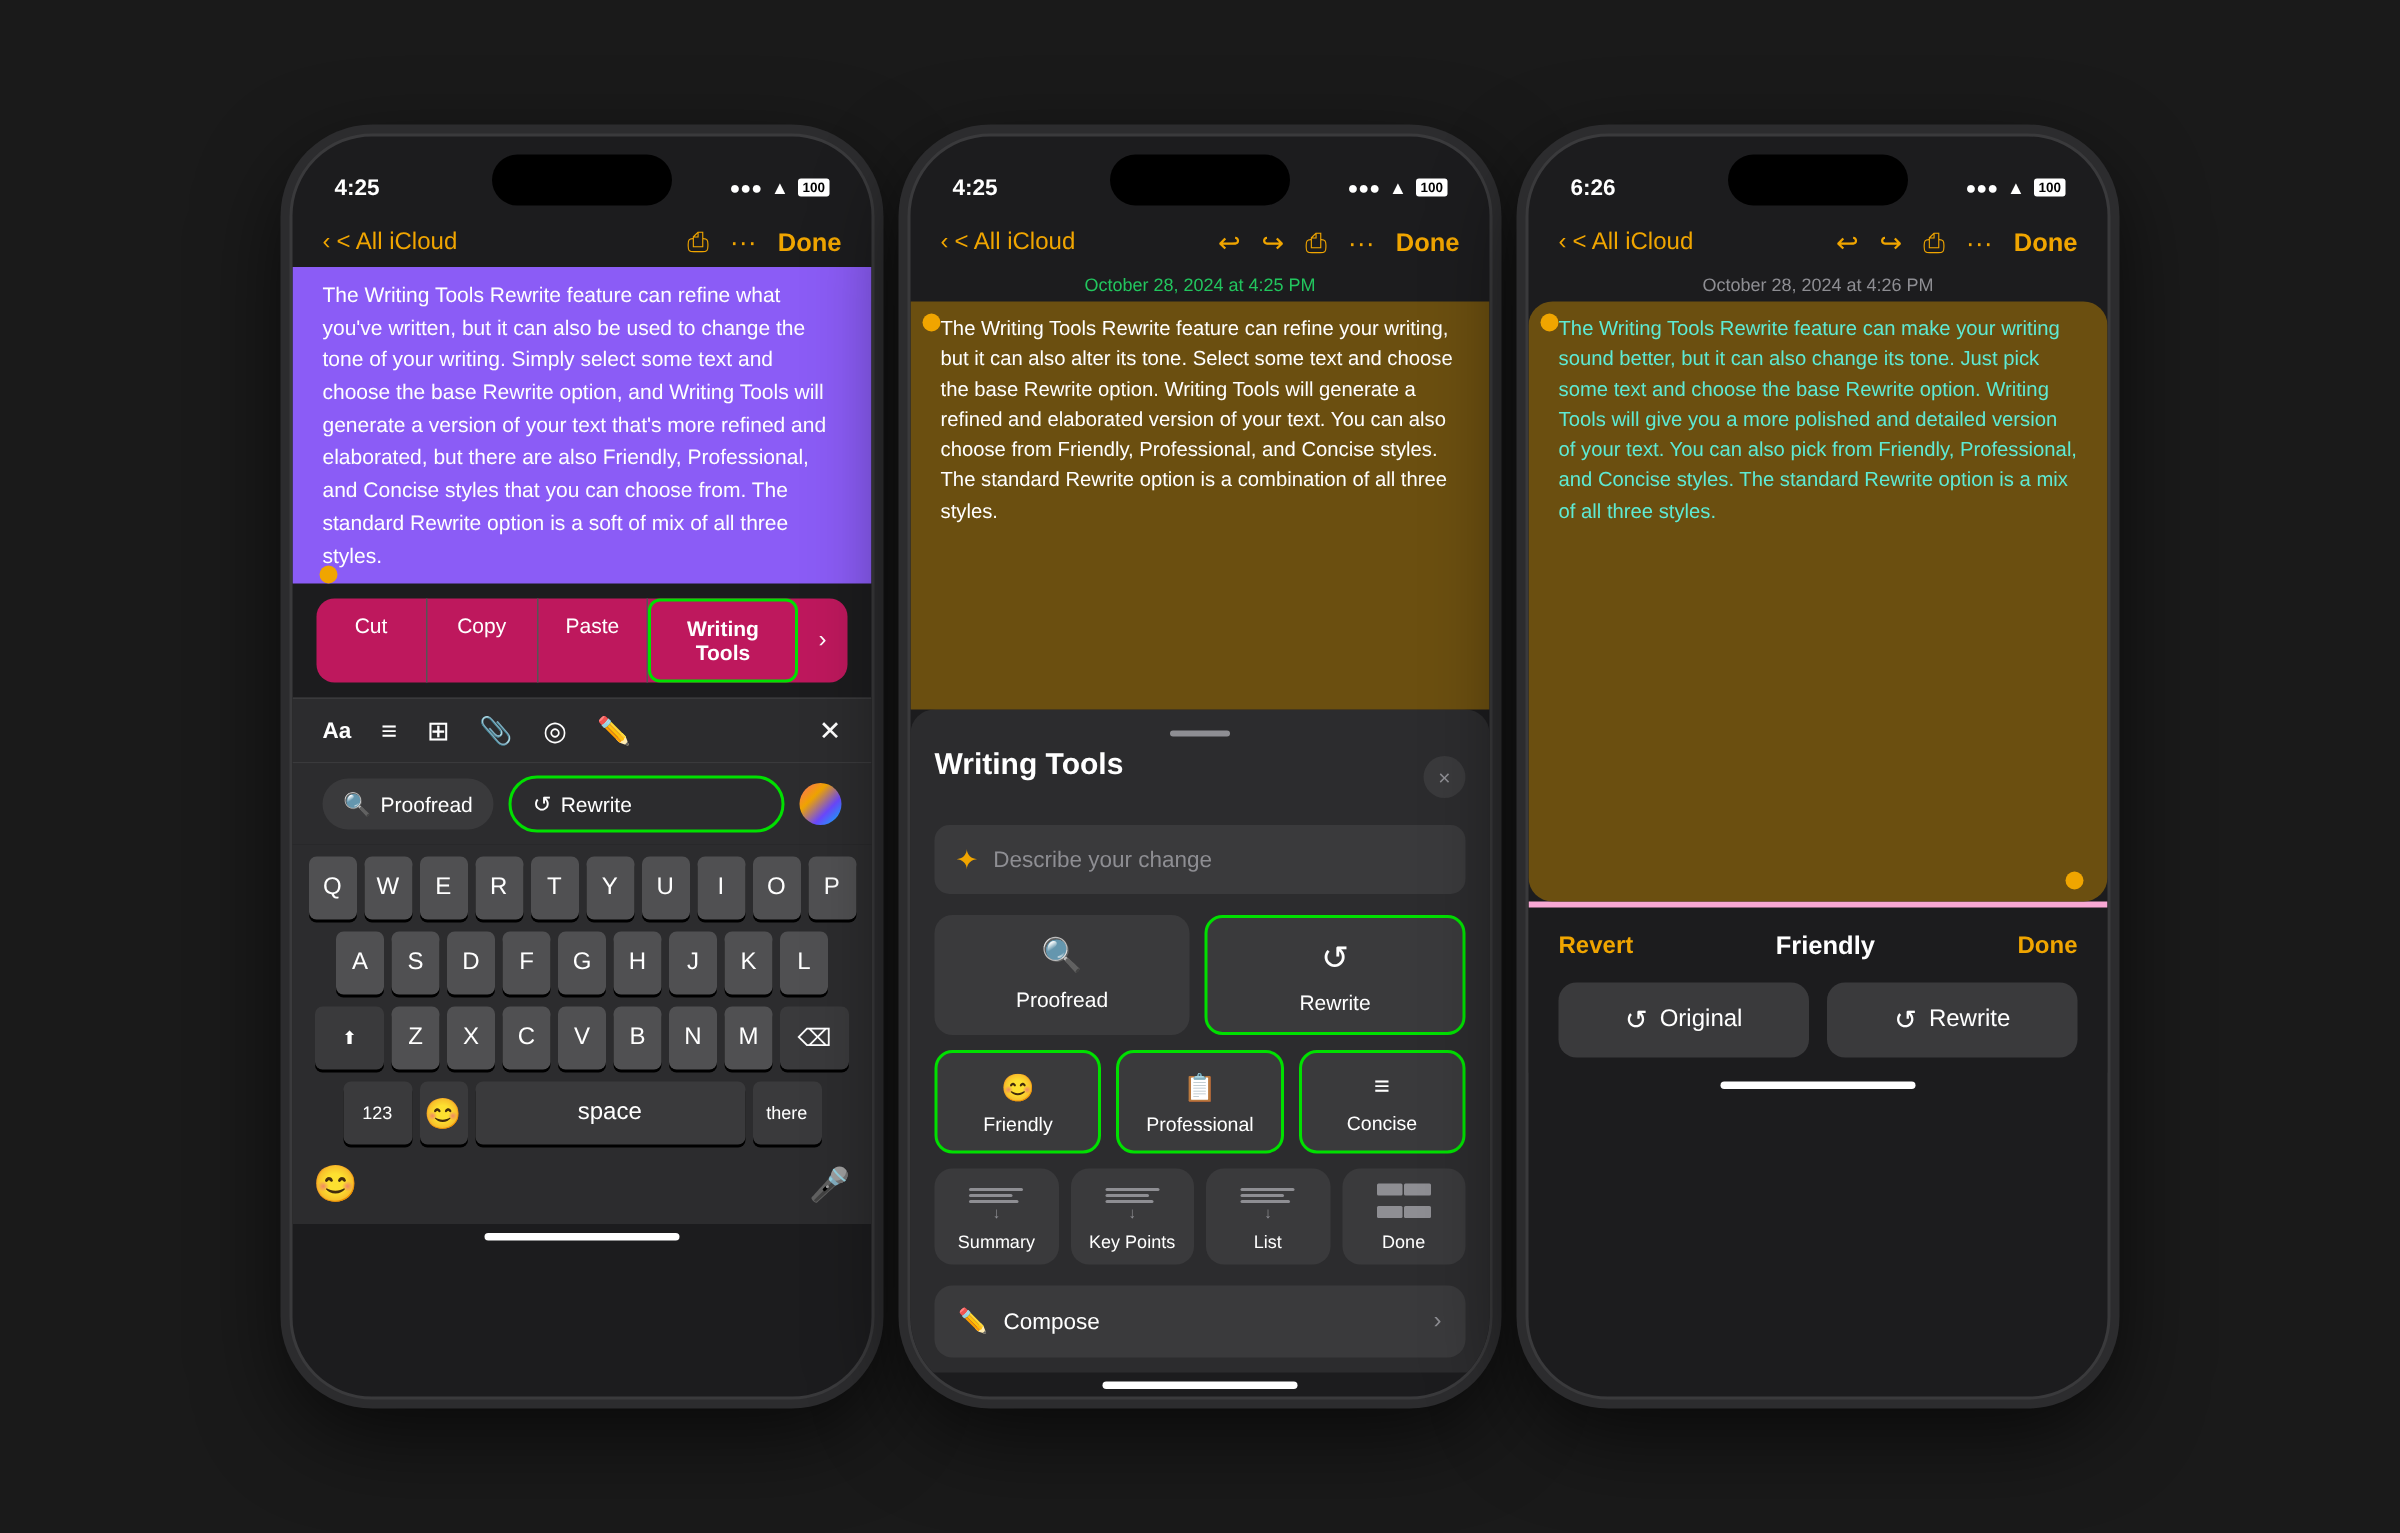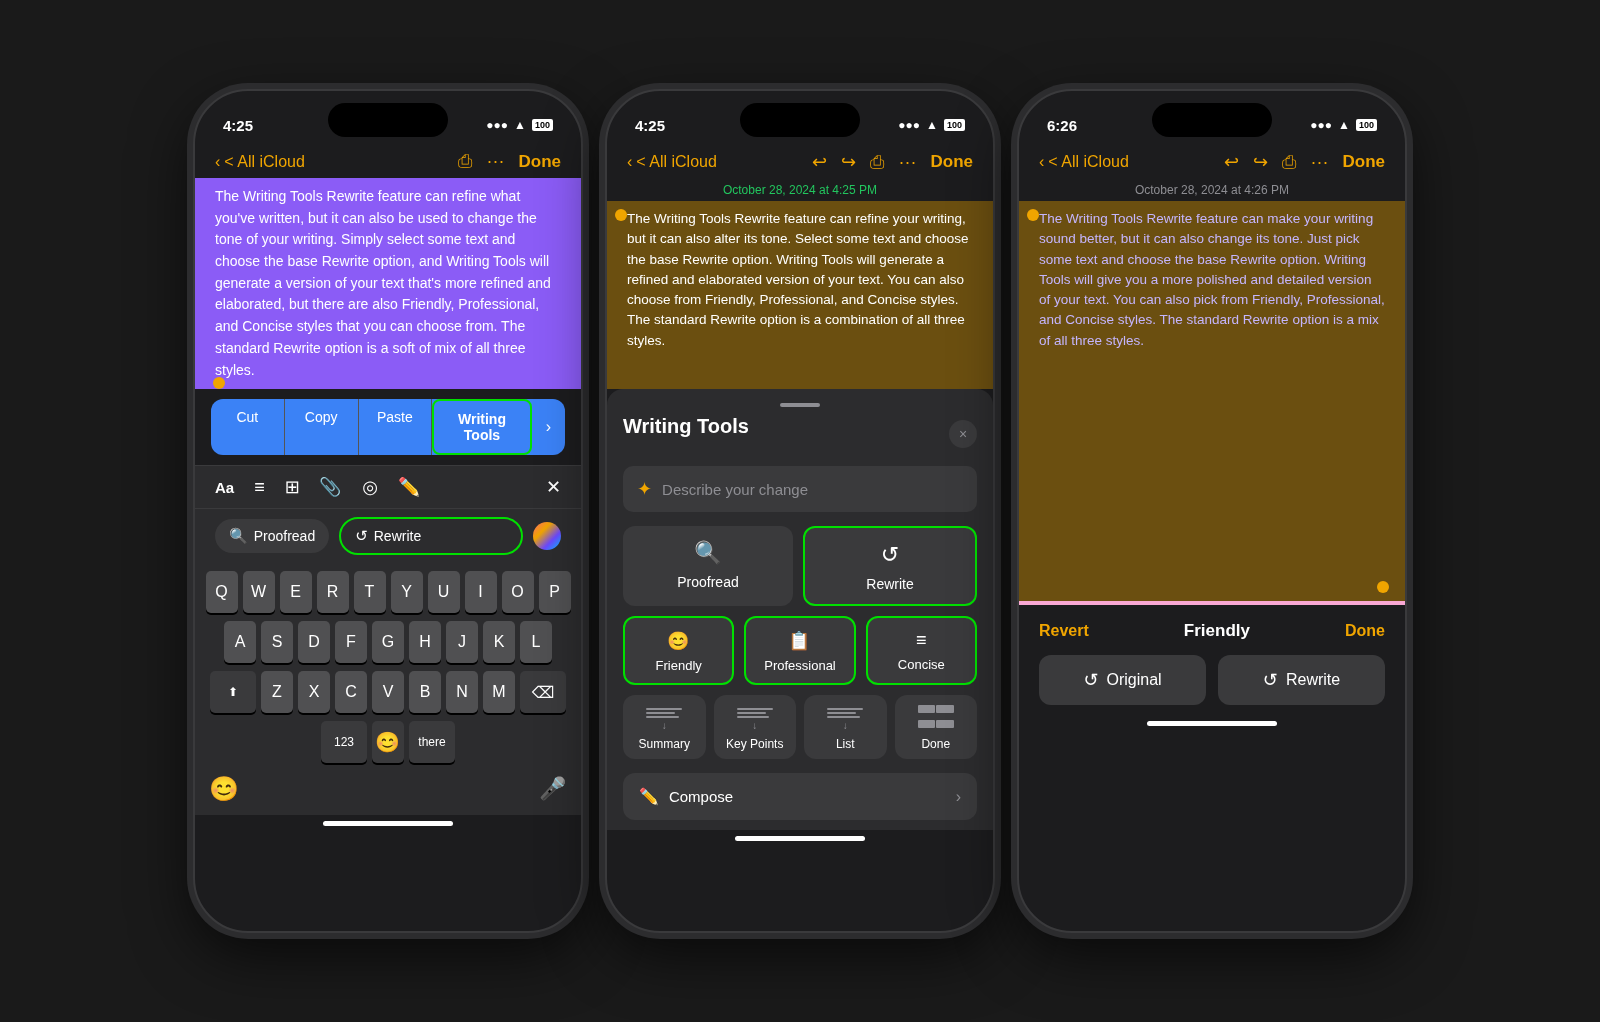--- a/index.html
+++ b/index.html
@@ -450,21 +450,21 @@
       </div>
     </div>
 
     <div style="position: relative; margin: 0;">
       <div class="phone1-selected">
         <span>The Writing Tools Rewrite feature can refine what you've written, but it can also be used to change the tone of your writing. Simply select some text and choose the base Rewrite option, and Writing Tools will generate a version of your text that's more refined and elaborated, but there are also Friendly, Professional, and Concise styles that you can choose from. The standard Rewrite option is a soft of mix of all three styles.</span>
         <div class="p1-cursor-handle"></div>
       </div>
     </div>
 
-    <div style="display: flex; margin: 10px 16px; background: #3b82f6; border-radius: 12px; overflow: visible;">
+    <div style="display: flex; margin: 10px 16px; background: #be185d; border-radius: 12px; overflow: visible;">
       <div class="context-menu-item">Cut</div>
       <div class="context-menu-item">Copy</div>
       <div class="context-menu-item">Paste</div>
       <div class="context-menu-item" style="border: 2.5px solid #00e000; border-radius: 8px; color: #fff; font-weight: 600; flex: 1.4;">Writing Tools</div>
       <div class="context-menu-more" style="color: #fff; padding: 10px 14px;">›</div>
     </div>
 
     <div class="format-toolbar">
       <span style="color: #fff; font-size: 15px; font-weight: 700;">Aa</span>
       <span style="color: #fff; font-size: 18px;">≡</span>
@@ -518,20 +518,21 @@
         <div class="key">C</div>
         <div class="key">V</div>
         <div class="key">B</div>
         <div class="key">N</div>
         <div class="key">M</div>
         <div class="key dark wide" style="font-size: 16px;">⌫</div>
       </div>
       <div class="keyboard-row">
         <div class="key dark wide" style="font-size: 12px;">123</div>
         <div class="key dark" style="font-size: 20px;">😊</div>
+        <div class="key dark" style="width: 180px;">space</div>
         <div class="key dark wide" style="font-size: 12px;">there</div>
       </div>
       <div class="keyboard-bottom">
         <span style="color: #fff; font-size: 24px;">😊</span>
         <span style="color: #fff; font-size: 22px;">🎤</span>
       </div>
     </div>
 
     <div class="home-bar"></div>
   </div>
@@ -557,21 +558,21 @@
         <span class="nav-icon">↩</span>
         <span class="nav-icon">↪</span>
         <span class="nav-icon">⎙</span>
         <span class="nav-icon">···</span>
         <span class="nav-done">Done</span>
       </div>
     </div>
 
     <div style="text-align: center; color: #22c55e; font-size: 12px; margin: 4px 0;">October 28, 2024 at 4:25 PM</div>
 
-    <div style="background: #6B4F10; color: #fff; font-size: 13.5px; line-height: 1.5; padding: 8px 20px; position: relative; height: 188px; overflow: hidden;">
+    <div style="background: #6B4F10; color: #fff; font-size: 13.5px; line-height: 1.5; padding: 8px 20px; position: relative; height: 272px; overflow: hidden;">
       <div style="width: 12px; height: 12px; background: #f0a500; border-radius: 50%; position: absolute; top: 8px; left: 8px;"></div>
       <span>The Writing Tools Rewrite feature can refine your writing, but it can also alter its tone. Select some text and choose the base Rewrite option. Writing Tools will generate a refined and elaborated version of your text. You can also choose from Friendly, Professional, and Concise styles. The standard Rewrite option is a combination of all three styles.</span>
     </div>
 
     <div style="background: #2c2c2e; border-radius: 16px 16px 0 0; padding: 10px 16px;">
       <div class="phone2-scroll-indicator"></div>
 
       <div class="wt-modal-header">
         <span class="wt-modal-title">Writing Tools</span>
         <div class="wt-modal-close">
@@ -682,21 +683,21 @@
         <span class="nav-icon">↩</span>
         <span class="nav-icon">↪</span>
         <span class="nav-icon">⎙</span>
         <span class="nav-icon">···</span>
         <span class="nav-done">Done</span>
       </div>
     </div>
 
     <div style="text-align: center; color: #8e8e93; font-size: 12px; margin: 4px 0;">October 28, 2024 at 4:26 PM</div>
 
-    <div style="position: relative; background: #6B4F10; color: #c4b5fd; font-size: 13.5px; line-height: 1.5; padding: 8px 20px 20px; flex: 1; min-height: 400px;">
+    <div style="position: relative; background: #6B4F10; color: #5eead4; font-size: 13.5px; line-height: 1.5; padding: 8px 20px 20px; flex: 1; min-height: 400px; border-radius: 16px;">
       <div style="width: 12px; height: 12px; background: #f0a500; border-radius: 50%; position: absolute; top: 8px; left: 8px;"></div>
       <span>The Writing Tools Rewrite feature can make your writing sound better, but it can also change its tone. Just pick some text and choose the base Rewrite option. Writing Tools will give you a more polished and detailed version of your text. You can also pick from Friendly, Professional, and Concise styles. The standard Rewrite option is a mix of all three styles.</span>
       <div style="width: 12px; height: 12px; background: #f0a500; border-radius: 50%; position: absolute; bottom: 8px; right: 16px;"></div>
     </div>
 
     <div style="padding: 16px 20px 10px; background: #1c1c1e; border-top: 4px solid #f9a8d4;">
       <div class="phone3-actions">
         <span class="p3-revert">Revert</span>
         <span class="p3-mode">Friendly</span>
         <span class="p3-done">Done</span>

